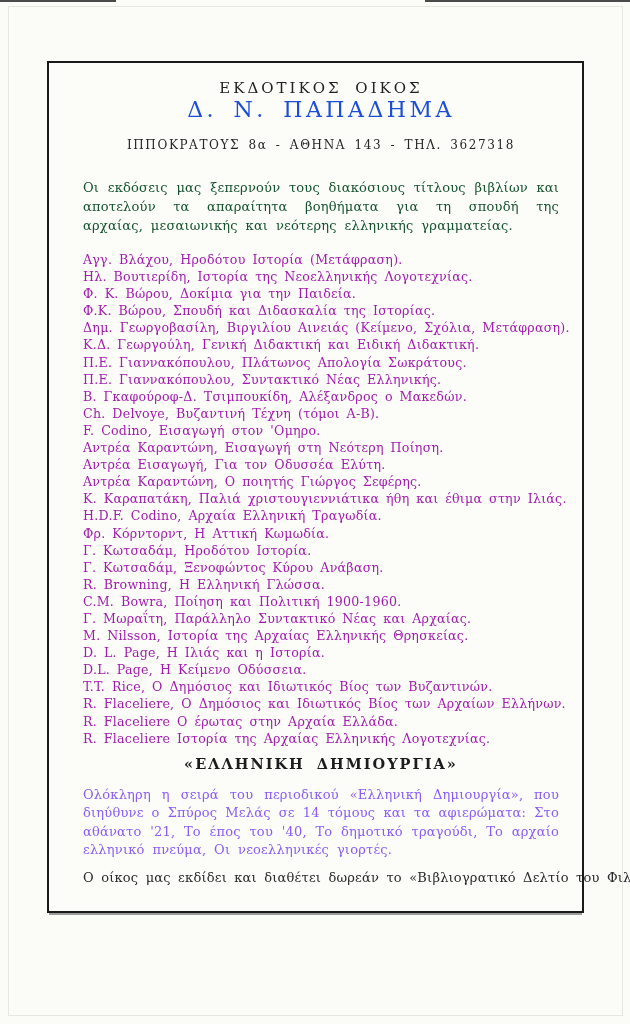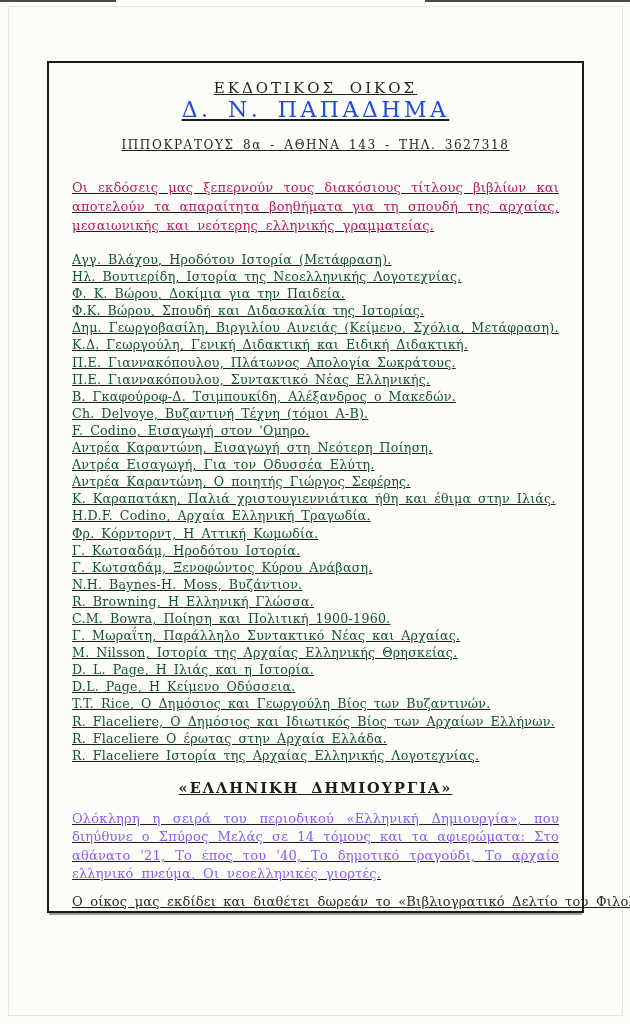--- a/index.html
+++ b/index.html
@@ -33,23 +33,22 @@
   
   .ad-box {
     position: absolute;
     left: 47px;
     top: 61px;
     width: 537px;
     height: 852px;
     box-sizing: border-box;
     border: 2px solid #1a1a1a;
     background: #fcfcf9;
-    padding: 16px 23px 0 23px;
+    padding: 16px 23px 0 34px;
     box-shadow: 0 4px 0 -2px rgba(40,40,40,0.45);
-    text-decoration: underline;
   }
 
   .pub-label {
     text-align: center;
     font-size: 15px;
     line-height: 18px;
     letter-spacing: 3px;
     word-spacing: 6px;
     color: #222;
   }
@@ -71,37 +70,37 @@
     color: #262626;
   }
 
   .intro {
     margin-top: 24px;
     font-size: 13px;
     line-height: 19px;
     text-align: justify;
     word-spacing: 3.5px;
     letter-spacing: 0.2px;
-    color: #be185d;
+    color: #14532d;
   }
 
   .book-list {
     margin-top: 16px;
   }
   .book-line {
     font-size: 12.6px;
     line-height: 17.1px;
     white-space: nowrap;
     word-spacing: 2.6px;
     letter-spacing: 0.25px;
-    color: #14532d;
+    color: #a21caf;
   }
 
   .series-heading {
-    margin-top: 14px;
+    margin-top: 7px;
     text-align: center;
     font-size: 14.5px;
     line-height: 20px;
     font-weight: 700;
     letter-spacing: 2px;
     word-spacing: 5px;
     color: #1d1d1d;
   }
   .series-paragraph {
     margin-top: 12px;
@@ -149,28 +148,27 @@
       <div class="book-line">Ch. Delvoye, Βυζαντινή Τέχνη (τόμοι Α-Β).</div>
       <div class="book-line">F. Codino, Εισαγωγή στον 'Ομηρο.</div>
       <div class="book-line">Αντρέα Καραντώνη, Εισαγωγή στη Νεότερη Ποίηση.</div>
       <div class="book-line">Αντρέα Εισαγωγή, Για τον Οδυσσέα Ελύτη.</div>
       <div class="book-line">Αντρέα Καραντώνη, Ο ποιητής Γιώργος Σεφέρης.</div>
       <div class="book-line">Κ. Καραπατάκη, Παλιά χριστουγιεννιάτικα ήθη και έθιμα στην Ιλιάς.</div>
       <div class="book-line">H.D.F. Codino, Αρχαία Ελληνική Τραγωδία.</div>
       <div class="book-line">Φρ. Κόρντορντ, Η Αττική Κωμωδία.</div>
       <div class="book-line">Γ. Κωτσαδάμ, Ηροδότου Ιστορία.</div>
       <div class="book-line">Γ. Κωτσαδάμ, Ξενοφώντος Κύρου Ανάβαση.</div>
-      <div class="book-line">N.H. Baynes-H. Moss, Βυζάντιον.</div>
       <div class="book-line">R. Browning, Η Ελληνική Γλώσσα.</div>
       <div class="book-line">C.M. Bowra, Ποίηση και Πολιτική 1900-1960.</div>
       <div class="book-line">Γ. Μωραΐτη, Παράλληλο Συντακτικό Νέας και Αρχαίας.</div>
       <div class="book-line">Μ. Nilsson, Ιστορία της Αρχαίας Ελληνικής Θρησκείας.</div>
       <div class="book-line">D. L. Page, Η Ιλιάς και η Ιστορία.</div>
       <div class="book-line">D.L. Page, Η Κείμενο Οδύσσεια.</div>
-      <div class="book-line">T.T. Rice, Ο Δημόσιος και Γεωργούλη Βίος των Βυζαντινών.</div>
+      <div class="book-line">T.T. Rice, Ο Δημόσιος και Ιδιωτικός Βίος των Βυζαντινών.</div>
       <div class="book-line">R. Flaceliere, Ο Δημόσιος και Ιδιωτικός Βίος των Αρχαίων Ελλήνων.</div>
       <div class="book-line">R. Flaceliere Ο έρωτας στην Αρχαία Ελλάδα.</div>
       <div class="book-line">R. Flaceliere Ιστορία της Αρχαίας Ελληνικής Λογοτεχνίας.</div>
     </div>
 
   <div class="series-heading">«ΕΛΛΗΝΙΚΗ ΔΗΜΙΟΥΡΓΙΑ»</div>
   <div class="series-paragraph">Ολόκληρη η σειρά του περιοδικού «Ελληνική Δημιουργία», που διηύθυνε ο Σπύρος Μελάς σε 14 τόμους και τα αφιερώματα: Στο αθάνατο '21, Το έπος του '40, Το δημοτικό τραγούδι, Το αρχαίο ελληνικό πνεύμα, Οι νεοελληνικές γιορτές.</div>
   <div class="closing-line">Ο οίκος μας εκδίδει και διαθέτει δωρεάν το «Βιβλιογρατικό Δελτίο του Φιλολόγου»</div>
 </div>
 

